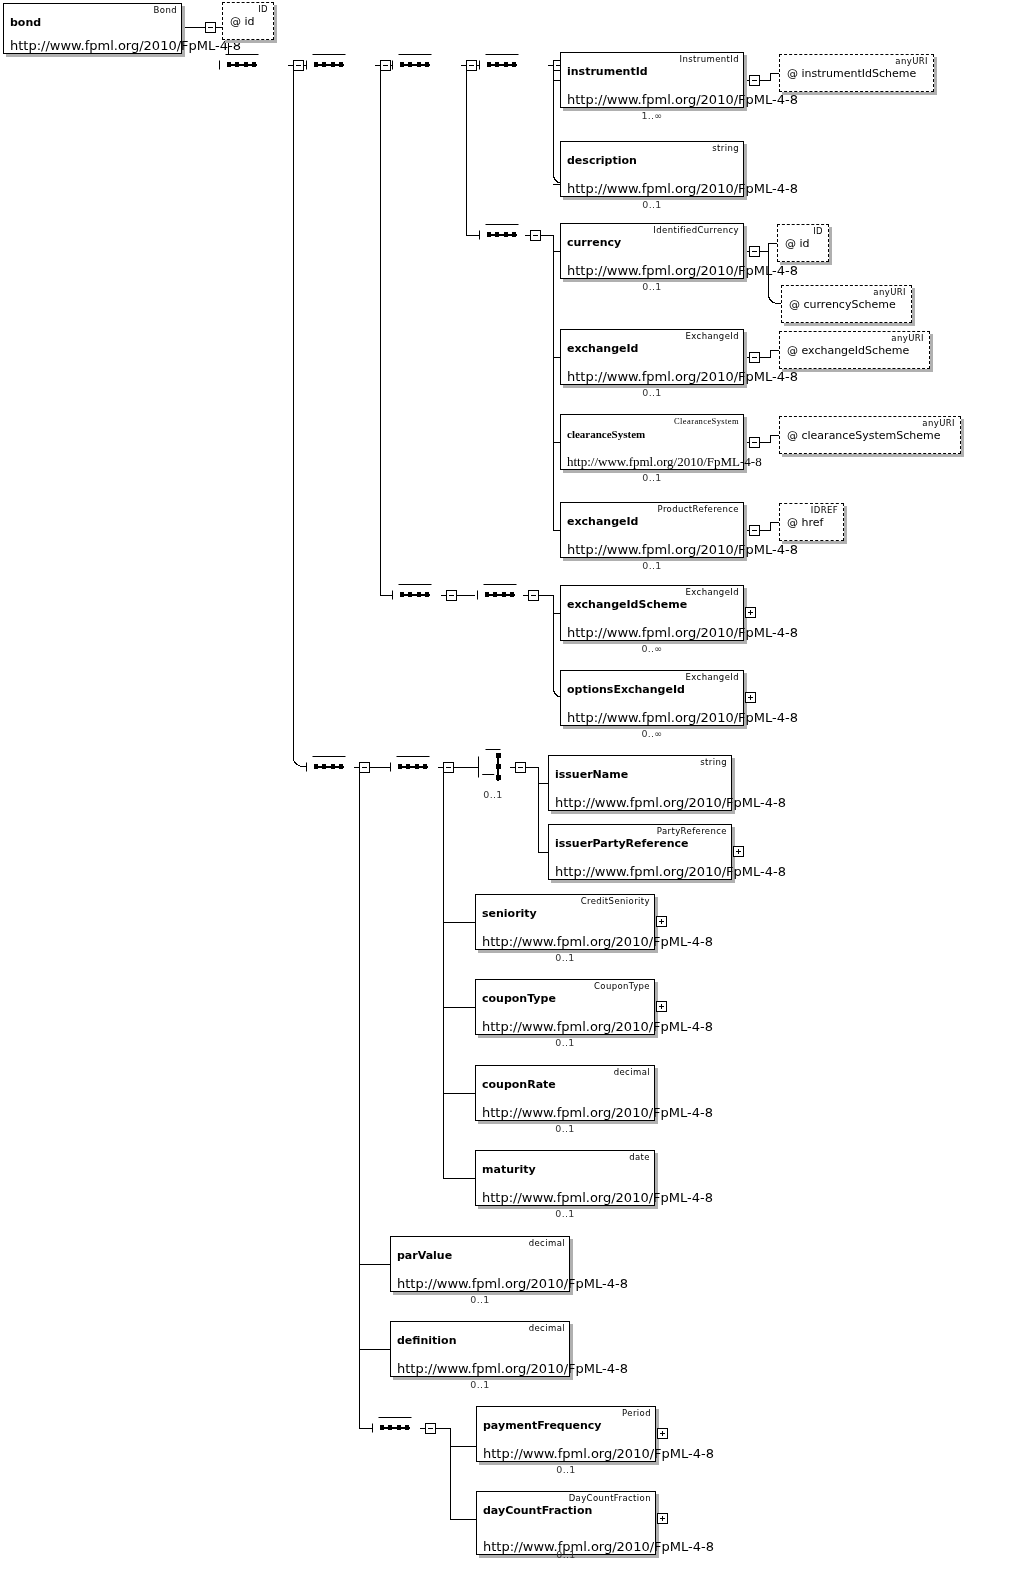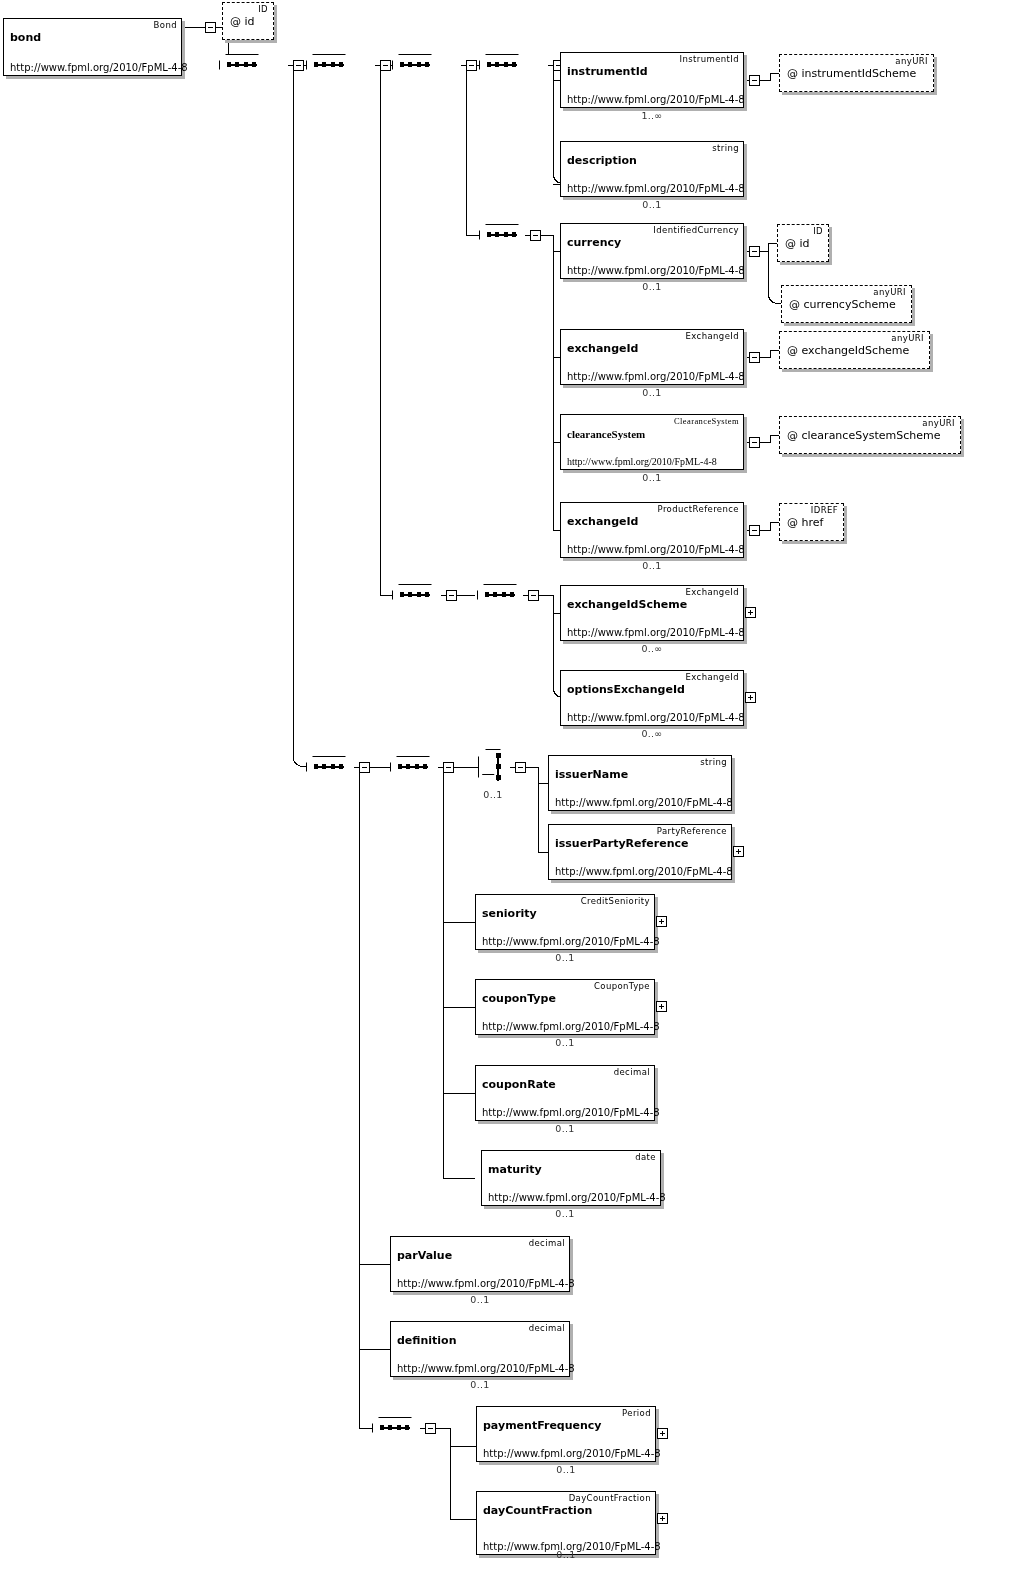--- a/index.html
+++ b/index.html
@@ -41,21 +41,21 @@
     left:6px; top:12px;
     font-size:11px;
     font-weight:bold;
     color:#000;
     white-space:nowrap;
     line-height:14px;
   }
   .ebox .ns{
     position:absolute;
     left:6px; bottom:2px;
-    font-size:10px;
+    font-size:13px;
     color:#000;
     white-space:nowrap;
     line-height:10px;
   }
 
   
   .abox{
     position:absolute;
     box-sizing:border-box;
     background:#ffffff;
@@ -260,21 +260,21 @@
 
       <path d="M420,1428 L425,1428"></path>
       <path d="M436,1428 L450,1428"></path>
       <path d="M450,1428 L450,1519 Q450,1519 463,1519"></path>
       <path d="M450,1446 L476,1446"></path>
       <path d="M450,1428 L450,1446"></path>
       <path d="M463,1519 L476,1519"></path>
     </g>
   </svg>
 
-  <div class="ebox" style="left:3px;top:18px;width:179px;height:58px;">
+  <div class="ebox" style="left:3px;top:3px;width:179px;height:51px;">
     <span class="type">Bond</span>
     <span class="nm">bond</span>
     <span class="ns">http://www.fpml.org/2010/FpML-4-8</span>
   </div>
   <div class="tog" style="left:205px;top:22px;"></div>
 
   <div class="abox" style="left:222px;top:2px;width:52px;height:38px;">
     <span class="type">ID</span>
     <span class="at">@ id</span>
   </div>
@@ -496,21 +496,21 @@
   <div class="occ" style="left:475px;top:1037px;width:180px;">0..1</div>
   <div class="tog plus" style="left:656px;top:1001px;"></div>
 
   <div class="ebox" style="left:475px;top:1065px;width:180px;height:56px;">
     <span class="type">decimal</span>
     <span class="nm">couponRate</span>
     <span class="ns">http://www.fpml.org/2010/FpML-4-8</span>
   </div>
   <div class="occ" style="left:475px;top:1123px;width:180px;">0..1</div>
 
-  <div class="ebox" style="left:475px;top:1150px;width:180px;height:56px;margin-left:6px;">
+  <div class="ebox" style="left:475px;top:1150px;width:180px;height:56px;">
     <span class="type">date</span>
     <span class="nm">maturity</span>
     <span class="ns">http://www.fpml.org/2010/FpML-4-8</span>
   </div>
   <div class="occ" style="left:475px;top:1208px;width:180px;">0..1</div>
 
   <div class="ebox" style="left:390px;top:1236px;width:180px;height:56px;">
     <span class="type">decimal</span>
     <span class="nm">parValue</span>
     <span class="ns">http://www.fpml.org/2010/FpML-4-8</span>

